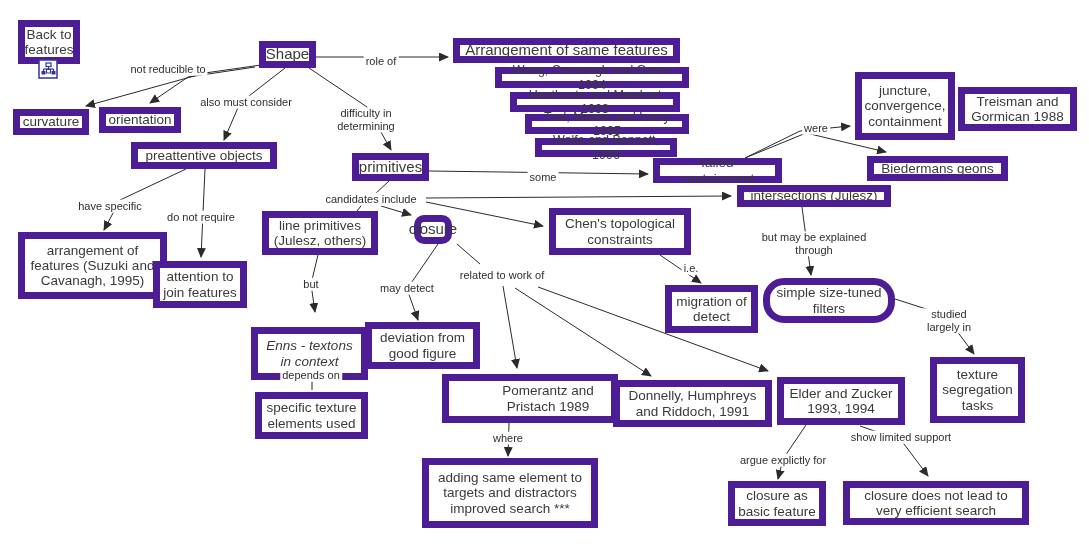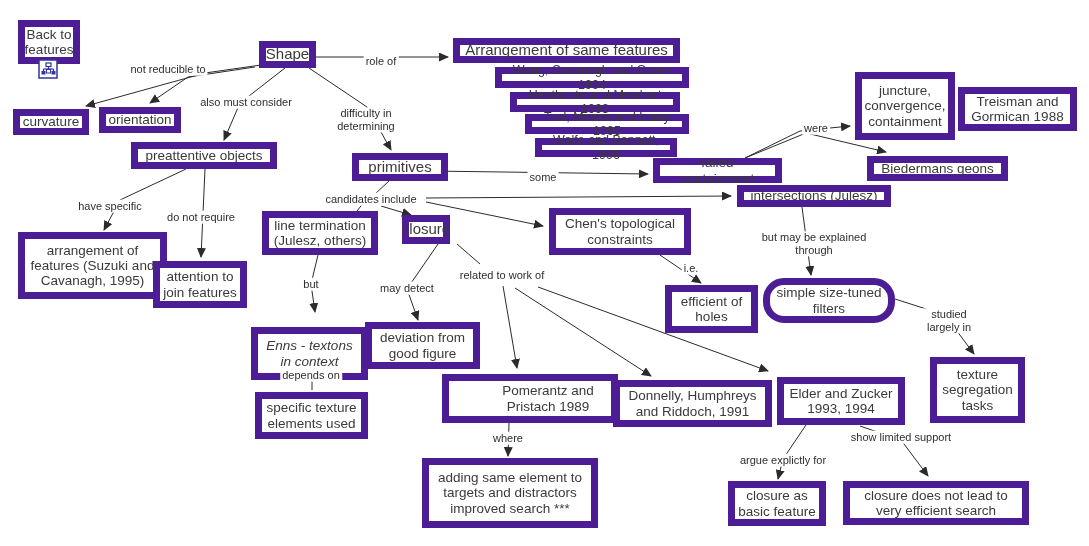--- a/index.html
+++ b/index.html
@@ -81,35 +81,35 @@
 
   <div class="node lg" style="left:259px;top:41px;width:57px;height:27px;">Shape</div>
   <div class="node" style="left:13px;top:109px;width:76px;height:26px;">curvature</div>
   <div class="node" style="left:99px;top:107px;width:82px;height:26px;">orientation</div>
   <div class="node lg" style="left:453px;top:38px;width:227px;height:25px;">Arrangement of same features</div>
   <div class="node" style="left:131px;top:142px;width:146px;height:27px;">preattentive objects</div>
   <div class="node cite" style="left:495px;top:67px;width:194px;height:21px;">Wang, Cavanagh and Green 1994</div>
   <div class="node cite" style="left:510px;top:92px;width:170px;height:20px;">Heathcote and Mewhort 1993</div>
   <div class="node cite" style="left:525px;top:114px;width:164px;height:20px;">Tsal, Meiran and Lamy 1995</div>
   <div class="node cite" style="left:535px;top:138px;width:142px;height:19px;">Wolfe and Bennett, 1996</div>
-  <div class="node lg" style="left:352px;top:153px;width:96px;height:28px;">primitives</div>
+  <div class="node lg" style="left:352px;top:153px;width:77px;height:28px;">primitives</div>
   <div class="node" style="left:653px;top:158px;width:129px;height:25px;">failed containment</div>
   <div class="node" style="left:855px;top:72px;width:100px;height:68px;">juncture, convergence, containment</div>
   <div class="node" style="left:958px;top:87px;width:119px;height:44px;">Treisman and Gormican 1988</div>
   <div class="node" style="left:867px;top:156px;width:141px;height:25px;">Biedermans geons</div>
   <div class="node" style="left:737px;top:185px;width:154px;height:22px;">intersections (Julesz)</div>
-  <div class="node" style="left:262px;top:211px;width:116px;height:44px;">line termination (Julesz, others)</div>
-  <div class="node lg" style="left:402px;top:215px;width:48px;height:29px;">closure</div>
+  <div class="node" style="left:262px;top:211px;width:116px;height:44px;">line primitives (Julesz, others)</div>
+  <div class="node lg" style="left:414px;top:215px;width:38px;height:29px;border-radius:10px;">closure</div>
   <div class="node" style="left:549px;top:208px;width:142px;height:47px;">Chen's topological constraints</div>
   <div class="node" style="left:18px;top:232px;width:149px;height:67px;">arrangement of features (Suzuki and Cavanagh, 1995)</div>
   <div class="node" style="left:153px;top:261px;width:94px;height:47px;">attention to join features</div>
   <div class="node" style="left:251px;top:327px;width:117px;height:53px;font-style:italic;">Enns - textons in context</div>
   <div class="node" style="left:365px;top:322px;width:115px;height:47px;">deviation from good figure</div>
   <div class="node" style="left:255px;top:392px;width:113px;height:47px;">specific texture elements used</div>
-  <div class="node" style="left:665px;top:285px;width:93px;height:48px;">efficient of holes</div>
+  <div class="node" style="left:665px;top:285px;width:93px;height:48px;">migration of detect</div>
   <div class="node" style="left:763px;top:278px;width:132px;height:45px;border-radius:21px;">simple size-tuned filters</div>
   <div class="node" style="left:442px;top:374px;width:176px;height:49px;padding-left:39px;">Pomerantz and Pristach 1989</div>
   <div class="node" style="left:613px;top:380px;width:159px;height:47px;">Donnelly, Humphreys and Riddoch, 1991</div>
   <div class="node" style="left:777px;top:377px;width:128px;height:48px;">Elder and Zucker 1993, 1994</div>
   <div class="node" style="left:930px;top:357px;width:95px;height:66px;">texture segregation tasks</div>
   <div class="node" style="left:422px;top:458px;width:176px;height:70px;">adding same element to targets and distractors improved search ***</div>
   <div class="node" style="left:728px;top:481px;width:98px;height:45px;">closure as basic feature</div>
   <div class="node" style="left:843px;top:481px;width:186px;height:44px;">closure does not lead to very efficient search</div>
 
   <div class="lbl" style="left:168px;top:69px;">not reducible to</div>

